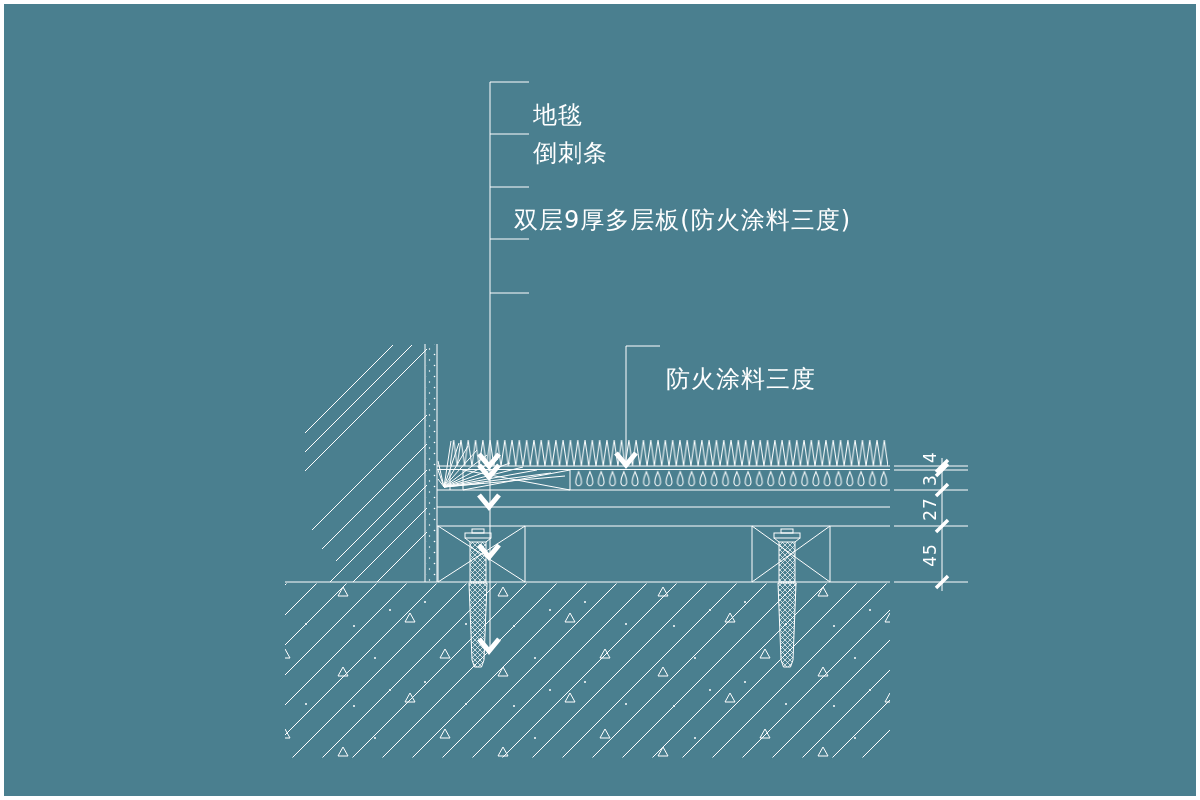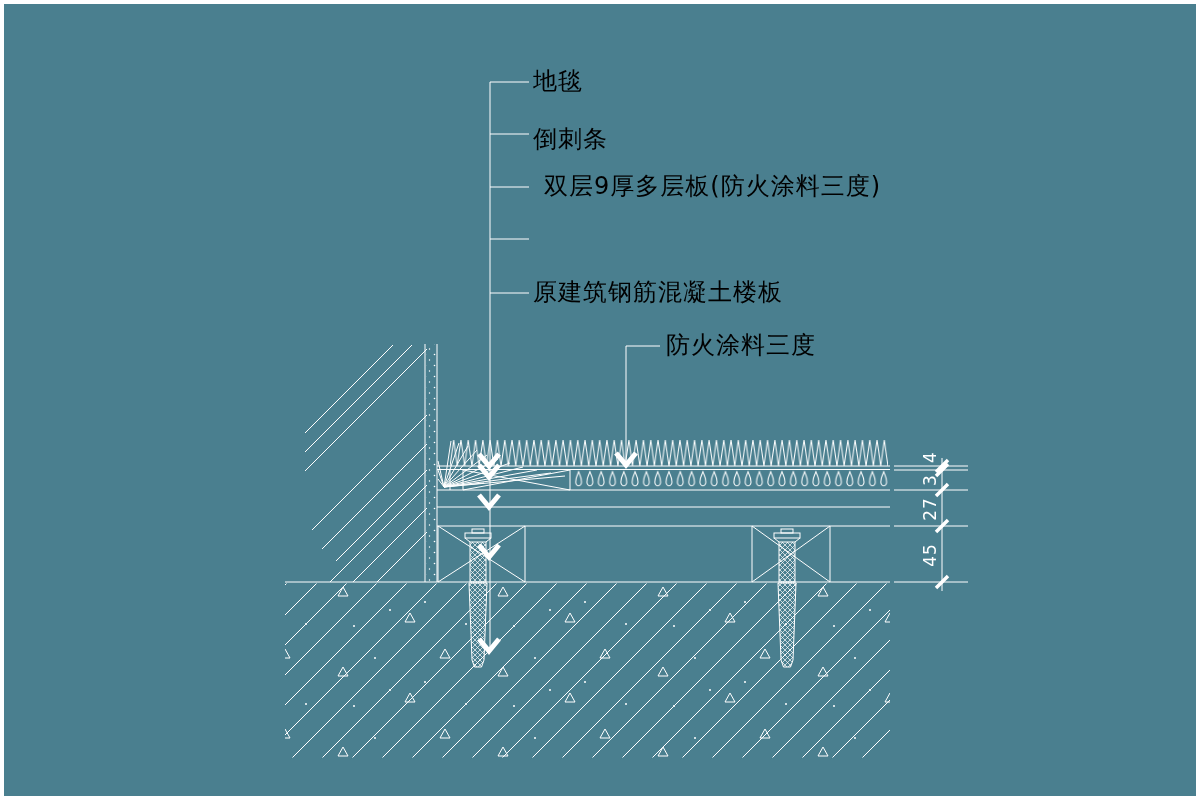--- a/index.html
+++ b/index.html
@@ -10,22 +10,22 @@
   }
   .frame-overlay{
     position:absolute;inset:0;
     box-shadow:inset 0 0 0 4px #ffffff;
     pointer-events:none;z-index:5;
   }
   svg.linework{position:absolute;left:0;top:0;z-index:1;}
   .callout{
     position:absolute;z-index:3;
     transform:translateY(-54%);
-    color:#000000;font-size:24px;letter-spacing:1px;
-    white-space:nowrap;line-height:1;
+    color:#ffffff;font-size:24px;letter-spacing:1px;
+    white-space:nowrap;line-height:1;margin-top:34px;
   }
   .dimnum{
     position:absolute;z-index:3;
     transform:translate(-50%,-50%) rotate(-90deg);
     color:#ffffff;font-size:17px;letter-spacing:1px;
     white-space:nowrap;line-height:1;
   }
 </style>
 </head>
 <body>
@@ -124,23 +124,22 @@
     </g>
 
     <g>
       <path d="M894,466 H968 M894,470 H968 M894,490 H968 M894,526 H968 M894,582 H968"></path>
       <line x1="942" y1="458" x2="942" y2="591"></line>
       <path stroke-width="3.5" d="M936,472 L948,460 M936,476 L948,464 M936,496 L948,484 M936,532 L948,520 M936,588 L948,576"></path>
     </g>
   </svg>
 
   <div class="callout" style="left:533px;top:82px">地毯</div>
-  <div class="callout" style="left:533px;top:140px">倒刺条</div>
-  <div class="callout" style="left:544px;top:187px">双层9厚多层板(防火涂料三度)</div>
-  <div class="callout" style="left:533px;top:293px">原建筑钢筋混凝土楼板</div>
+  <div class="callout" style="left:533px;top:120px">倒刺条</div>
+  <div class="callout" style="left:514px;top:187px">双层9厚多层板(防火涂料三度)</div>
   <div class="callout" style="left:666px;top:346px">防火涂料三度</div>
 
   <div class="dimnum" style="left:930px;top:457px">4</div>
   <div class="dimnum" style="left:930px;top:480px">3</div>
   <div class="dimnum" style="left:930px;top:509px">27</div>
   <div class="dimnum" style="left:930px;top:555px">45</div>
 
   <div class="frame-overlay"></div>
 </div>
 

